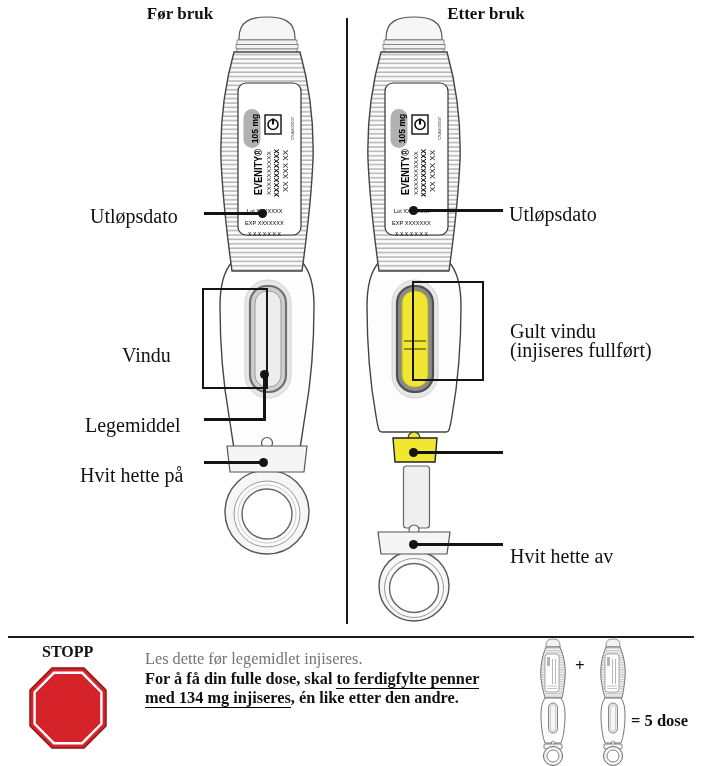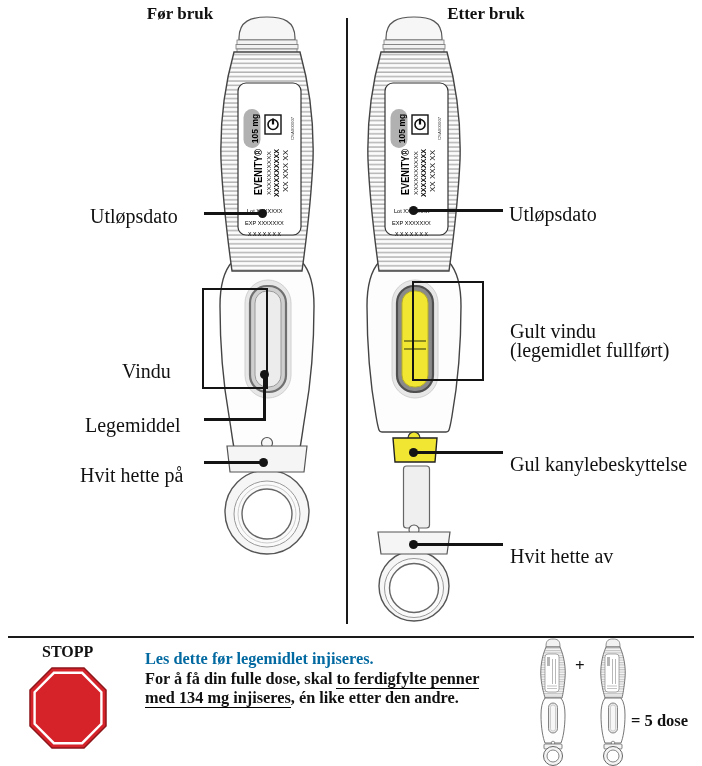--- a/index.html
+++ b/index.html
@@ -8,21 +8,21 @@
   .abs{position:absolute;}
   .hdr{position:absolute;font-weight:bold;font-size:17px;text-align:center;width:140px;}
   .ann{position:absolute;font-size:20px;color:#111;}
   .ann-line{position:absolute;background:#141414;}
   .dot{position:absolute;width:9px;height:9px;border-radius:50%;background:#141414;}
   .bracket{position:absolute;border:2.5px solid #141414;background:transparent;}
   .vdiv{position:absolute;left:346px;top:18px;width:2px;height:606px;background:#1a1a1a;}
   .hrule{position:absolute;left:8px;top:636px;width:686px;height:2px;background:#1a1a1a;}
   .stop-title{position:absolute;left:42px;top:643px;font-weight:bold;font-size:16px;}
   .stop-text{position:absolute;left:145px;top:649px;width:405px;font-size:16.3px;line-height:19.5px;}
-  .stop-text .red{color:#0369a1;font-weight:bold;}
+  .stop-text .red{color:#737373;font-weight:normal;}
   .stop-text .b{font-weight:bold;}
   .u{border-bottom:1.8px solid #000;margin-top:24px;}
   .plus{position:absolute;left:575px;top:656px;font-weight:bold;font-size:17px;}
   .dose{position:absolute;left:631px;top:711px;font-weight:bold;font-size:16.5px;}
   svg text{font-family:"Liberation Sans",sans-serif;}
 </style>
 </head>
 <body>
 
 <div class="page">
@@ -141,40 +141,39 @@
       <text x="42" y="199" font-size="5.6" fill="#000">Lot XXXXXXX</text>
       <text x="40" y="211" font-size="5.6" fill="#000">EXP XXXXXXX</text>
       <text x="43" y="221.5" font-size="5.2" fill="#000">X X X X X X X</text>
     </g>
   </svg>
 
   <div class="ann" style="left:90px;top:205px">Utløpsdato</div>
   <div class="ann-line" style="left:204px;top:212px;width:58px;height:3px"></div>
   <div class="dot" style="left:258px;top:209px"></div>
 
-  <div class="ann" style="left:122px;top:360px">Vindu</div>
+  <div class="ann" style="left:122px;top:344px">Vindu</div>
   <div class="bracket" style="left:202px;top:288px;width:62px;height:97px"></div>
 
   <div class="ann" style="left:85px;top:414px">Legemiddel</div>
   <div class="ann-line" style="left:263px;top:374px;width:3px;height:47px"></div>
   <div class="ann-line" style="left:204px;top:418px;width:62px;height:3px"></div>
   <div class="dot" style="left:260px;top:370px"></div>
 
   <div class="ann" style="left:80px;top:464px">Hvit hette på</div>
   <div class="ann-line" style="left:204px;top:461px;width:58px;height:3px"></div>
   <div class="dot" style="left:259px;top:458px"></div>
 
   <div class="ann" style="left:509px;top:203px">Utløpsdato</div>
   <div class="ann-line" style="left:413px;top:209px;width:90px;height:3px"></div>
   <div class="dot" style="left:409px;top:206px"></div>
 
   <div class="bracket" style="left:412px;top:281px;width:68px;height:96px"></div>
-  <div class="ann" style="left:510px;top:322px;width:162px;line-height:19px">Gult vindu (legemidlet fullført)</div>
-
-  <div class="ann" style="left:510px;top:453px">Gul kanylebeskyttelse</div>
+  <div class="ann" style="left:510px;top:322px;width:162px;line-height:19px">Gult vindu (injiseres fullført)</div>
+
   <div class="ann-line" style="left:413px;top:451px;width:90px;height:3px"></div>
   <div class="dot" style="left:409px;top:448px"></div>
 
   <div class="ann" style="left:510px;top:545px">Hvit hette av</div>
   <div class="ann-line" style="left:413px;top:543px;width:90px;height:3px"></div>
   <div class="dot" style="left:409px;top:540px"></div>
 
   <div class="hrule"></div>
 
   <div class="stop-title">STOPP</div>

